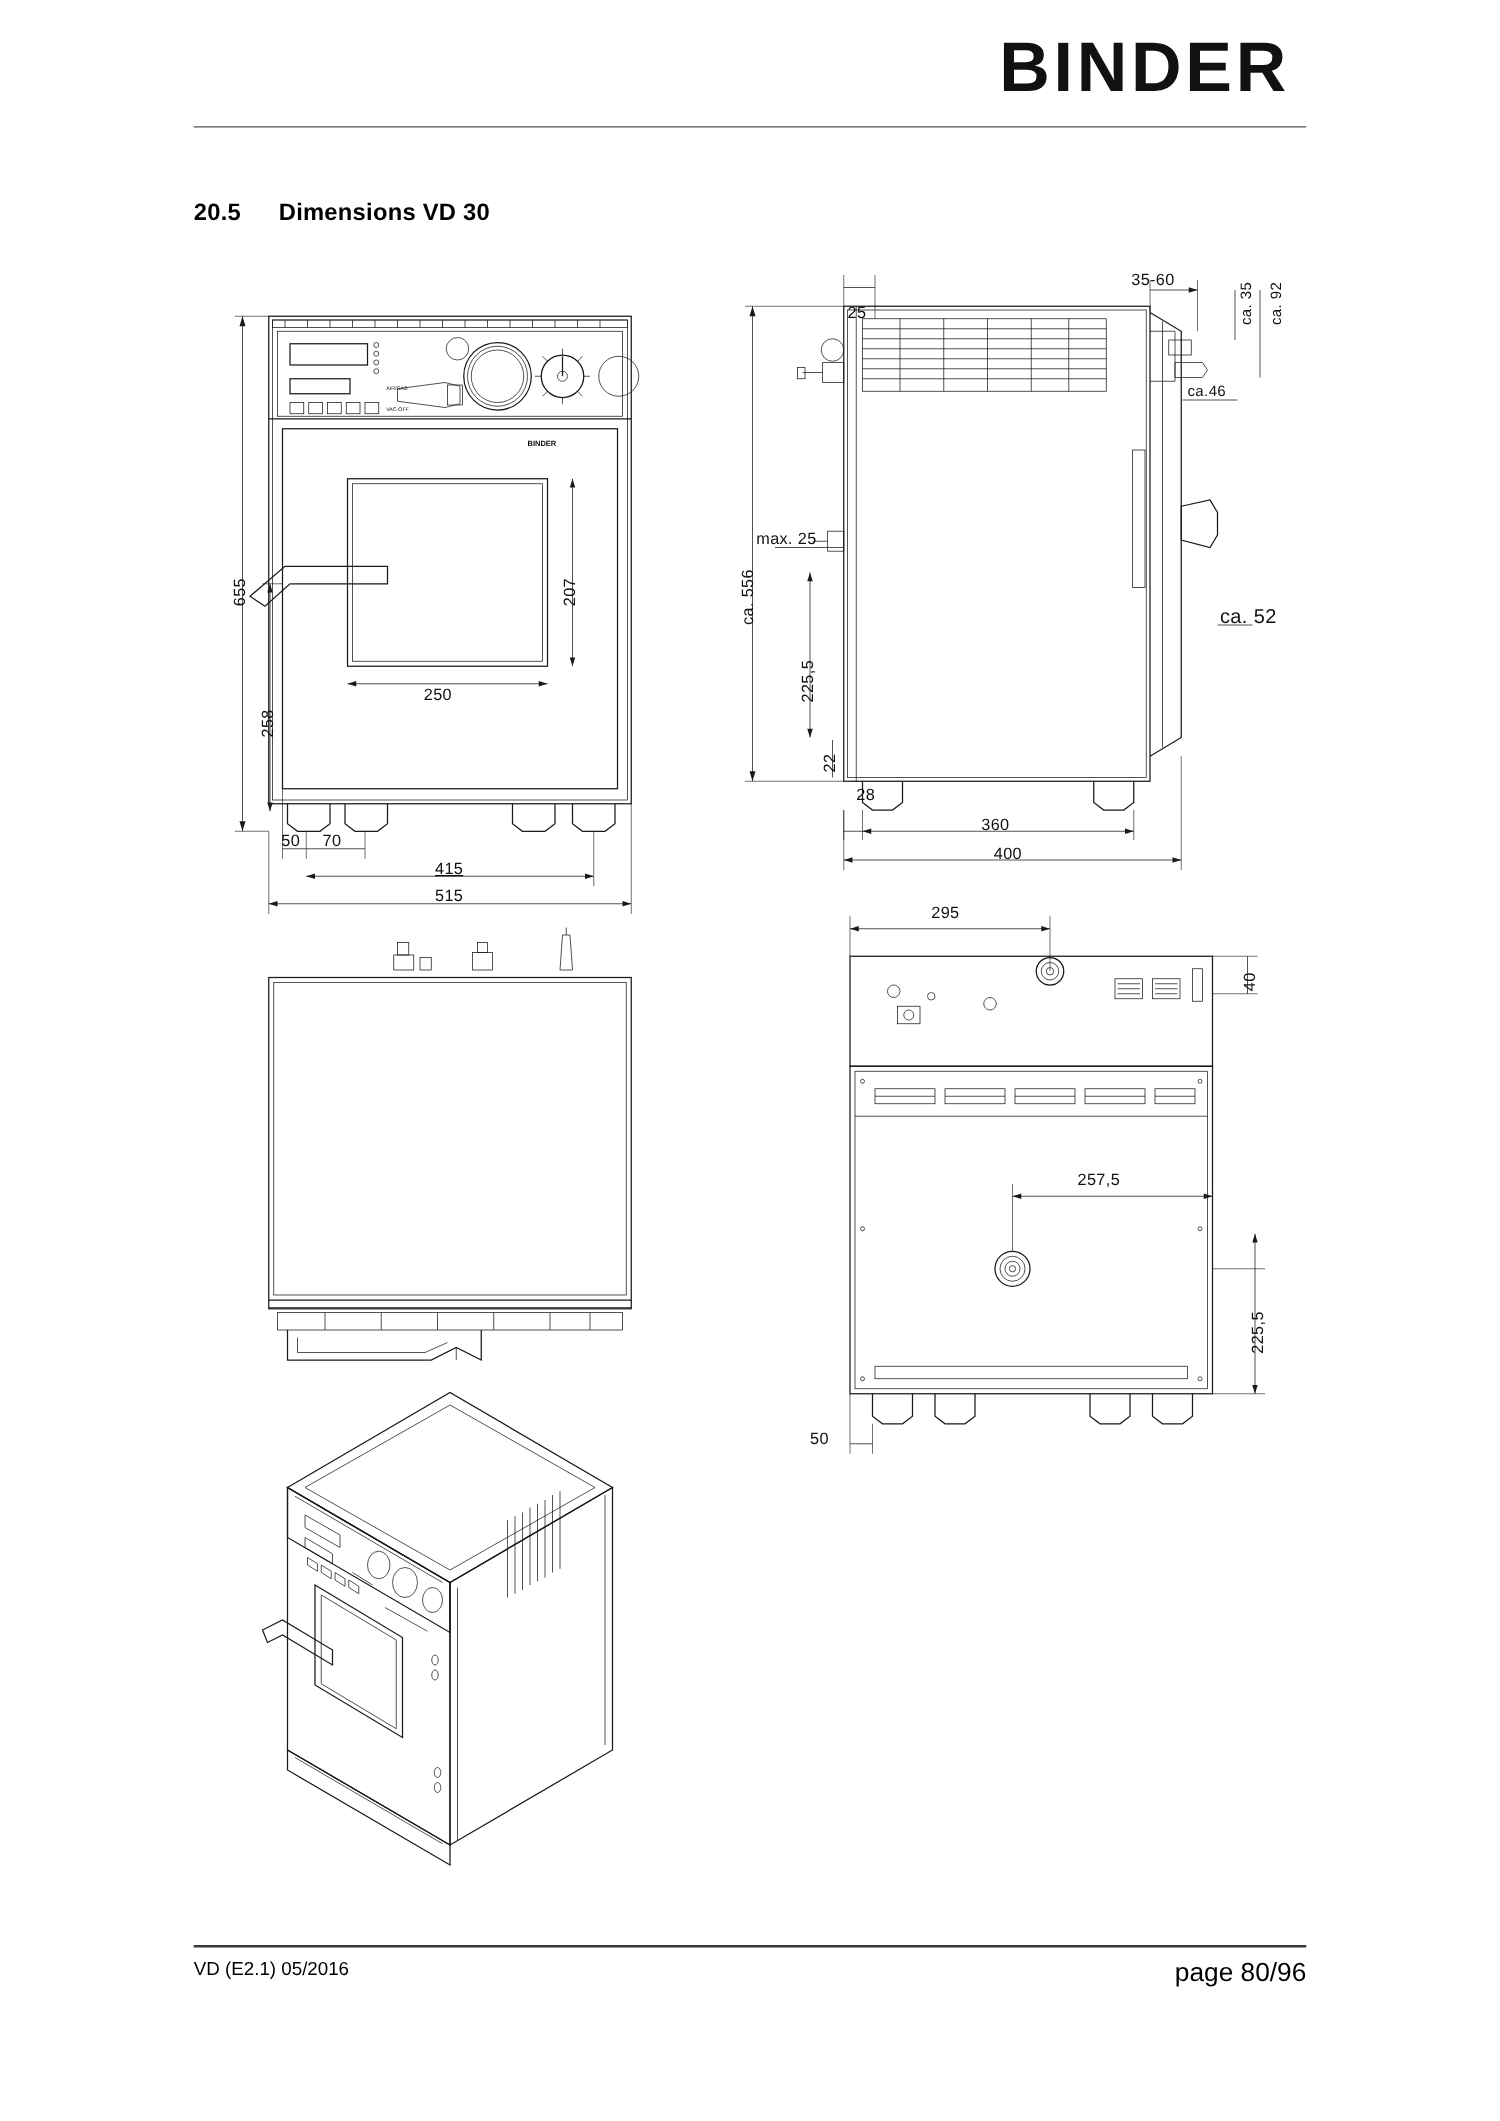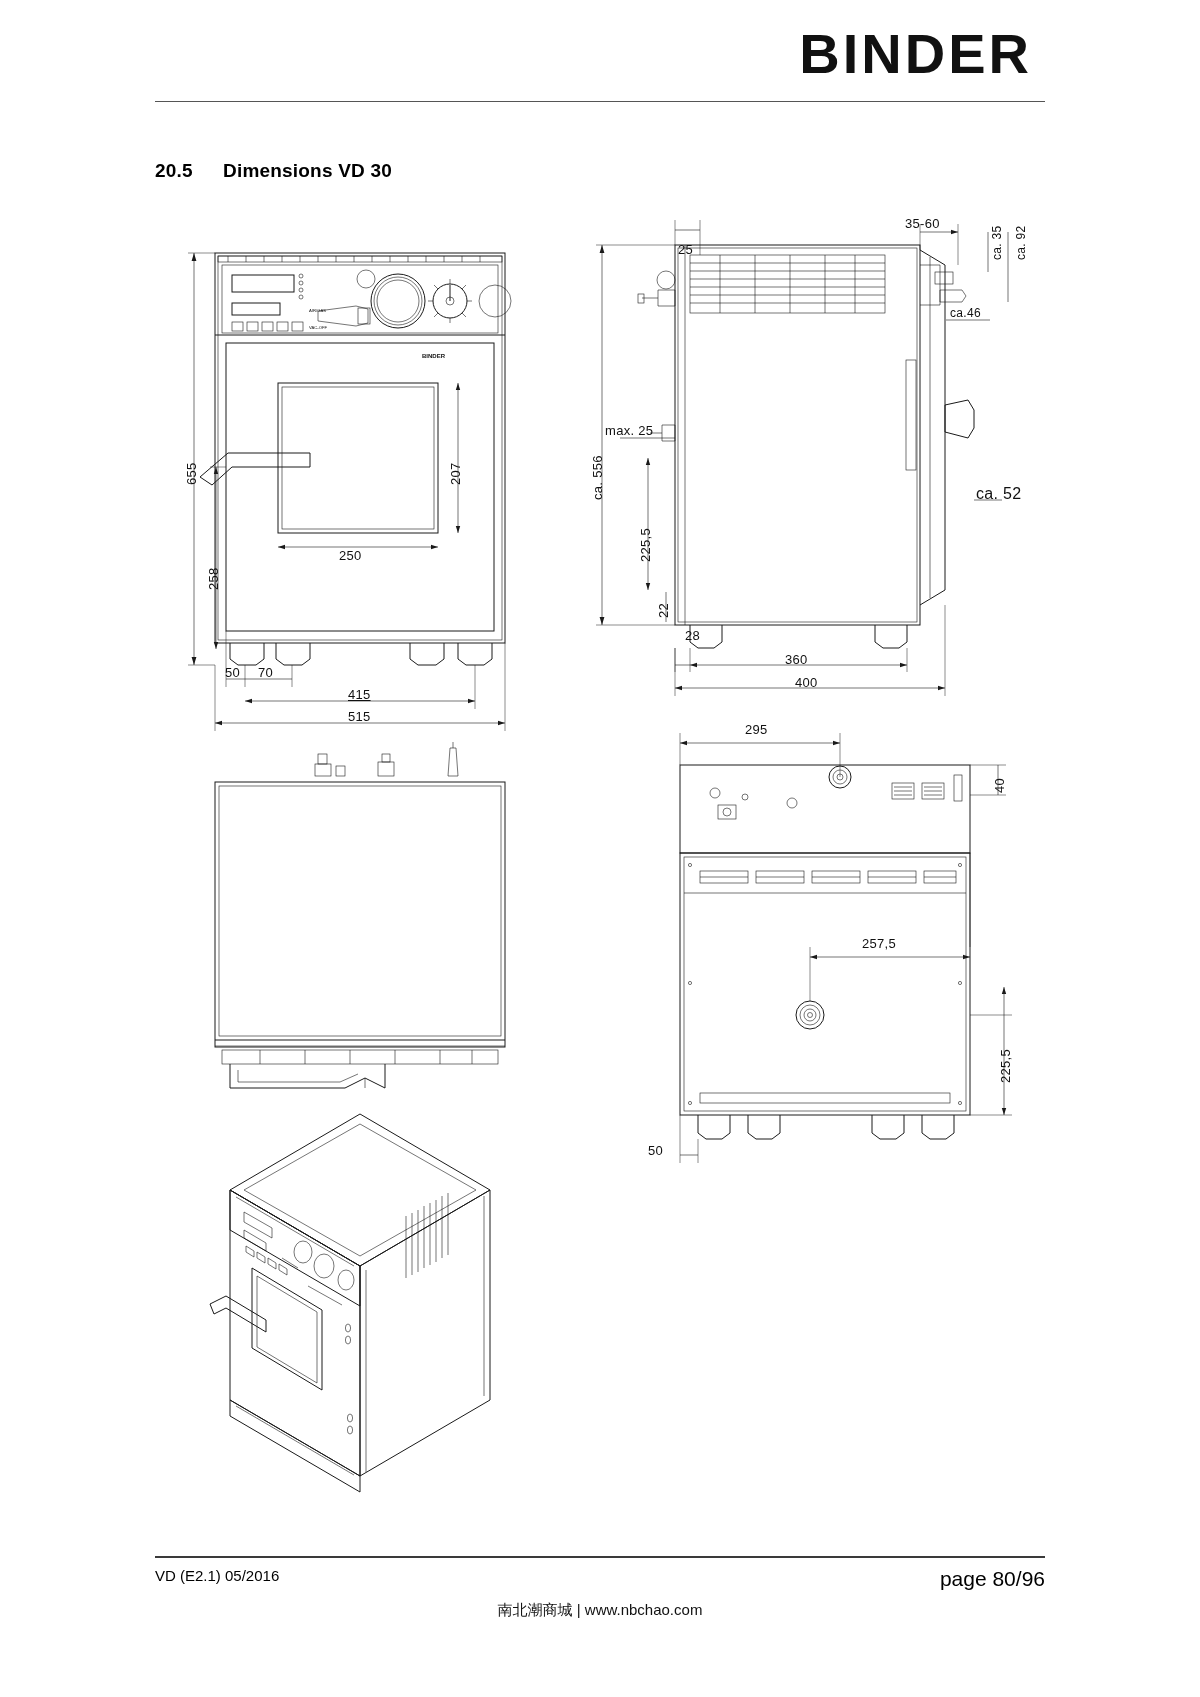--- a/index.html
+++ b/index.html
@@ -528,15 +528,14 @@
         <path class="ln" d="M30 300 L160 376 L160 392 L30 316 Z" fill="#fff"></path>
         <line class="lnt" x1="36" y1="306" x2="154" y2="375"></line>
       </svg>
     </div>
 
   </div>
 
   <div class="footer-rule"></div>
   <div class="footer-left">VD (E2.1) 05/2016</div>
   <div class="footer-right">page 80/96</div>
-  <div class="footer-center">南北潮商城 | www.nbchao.com</div>
 
 </div>
 
 </body></html>

